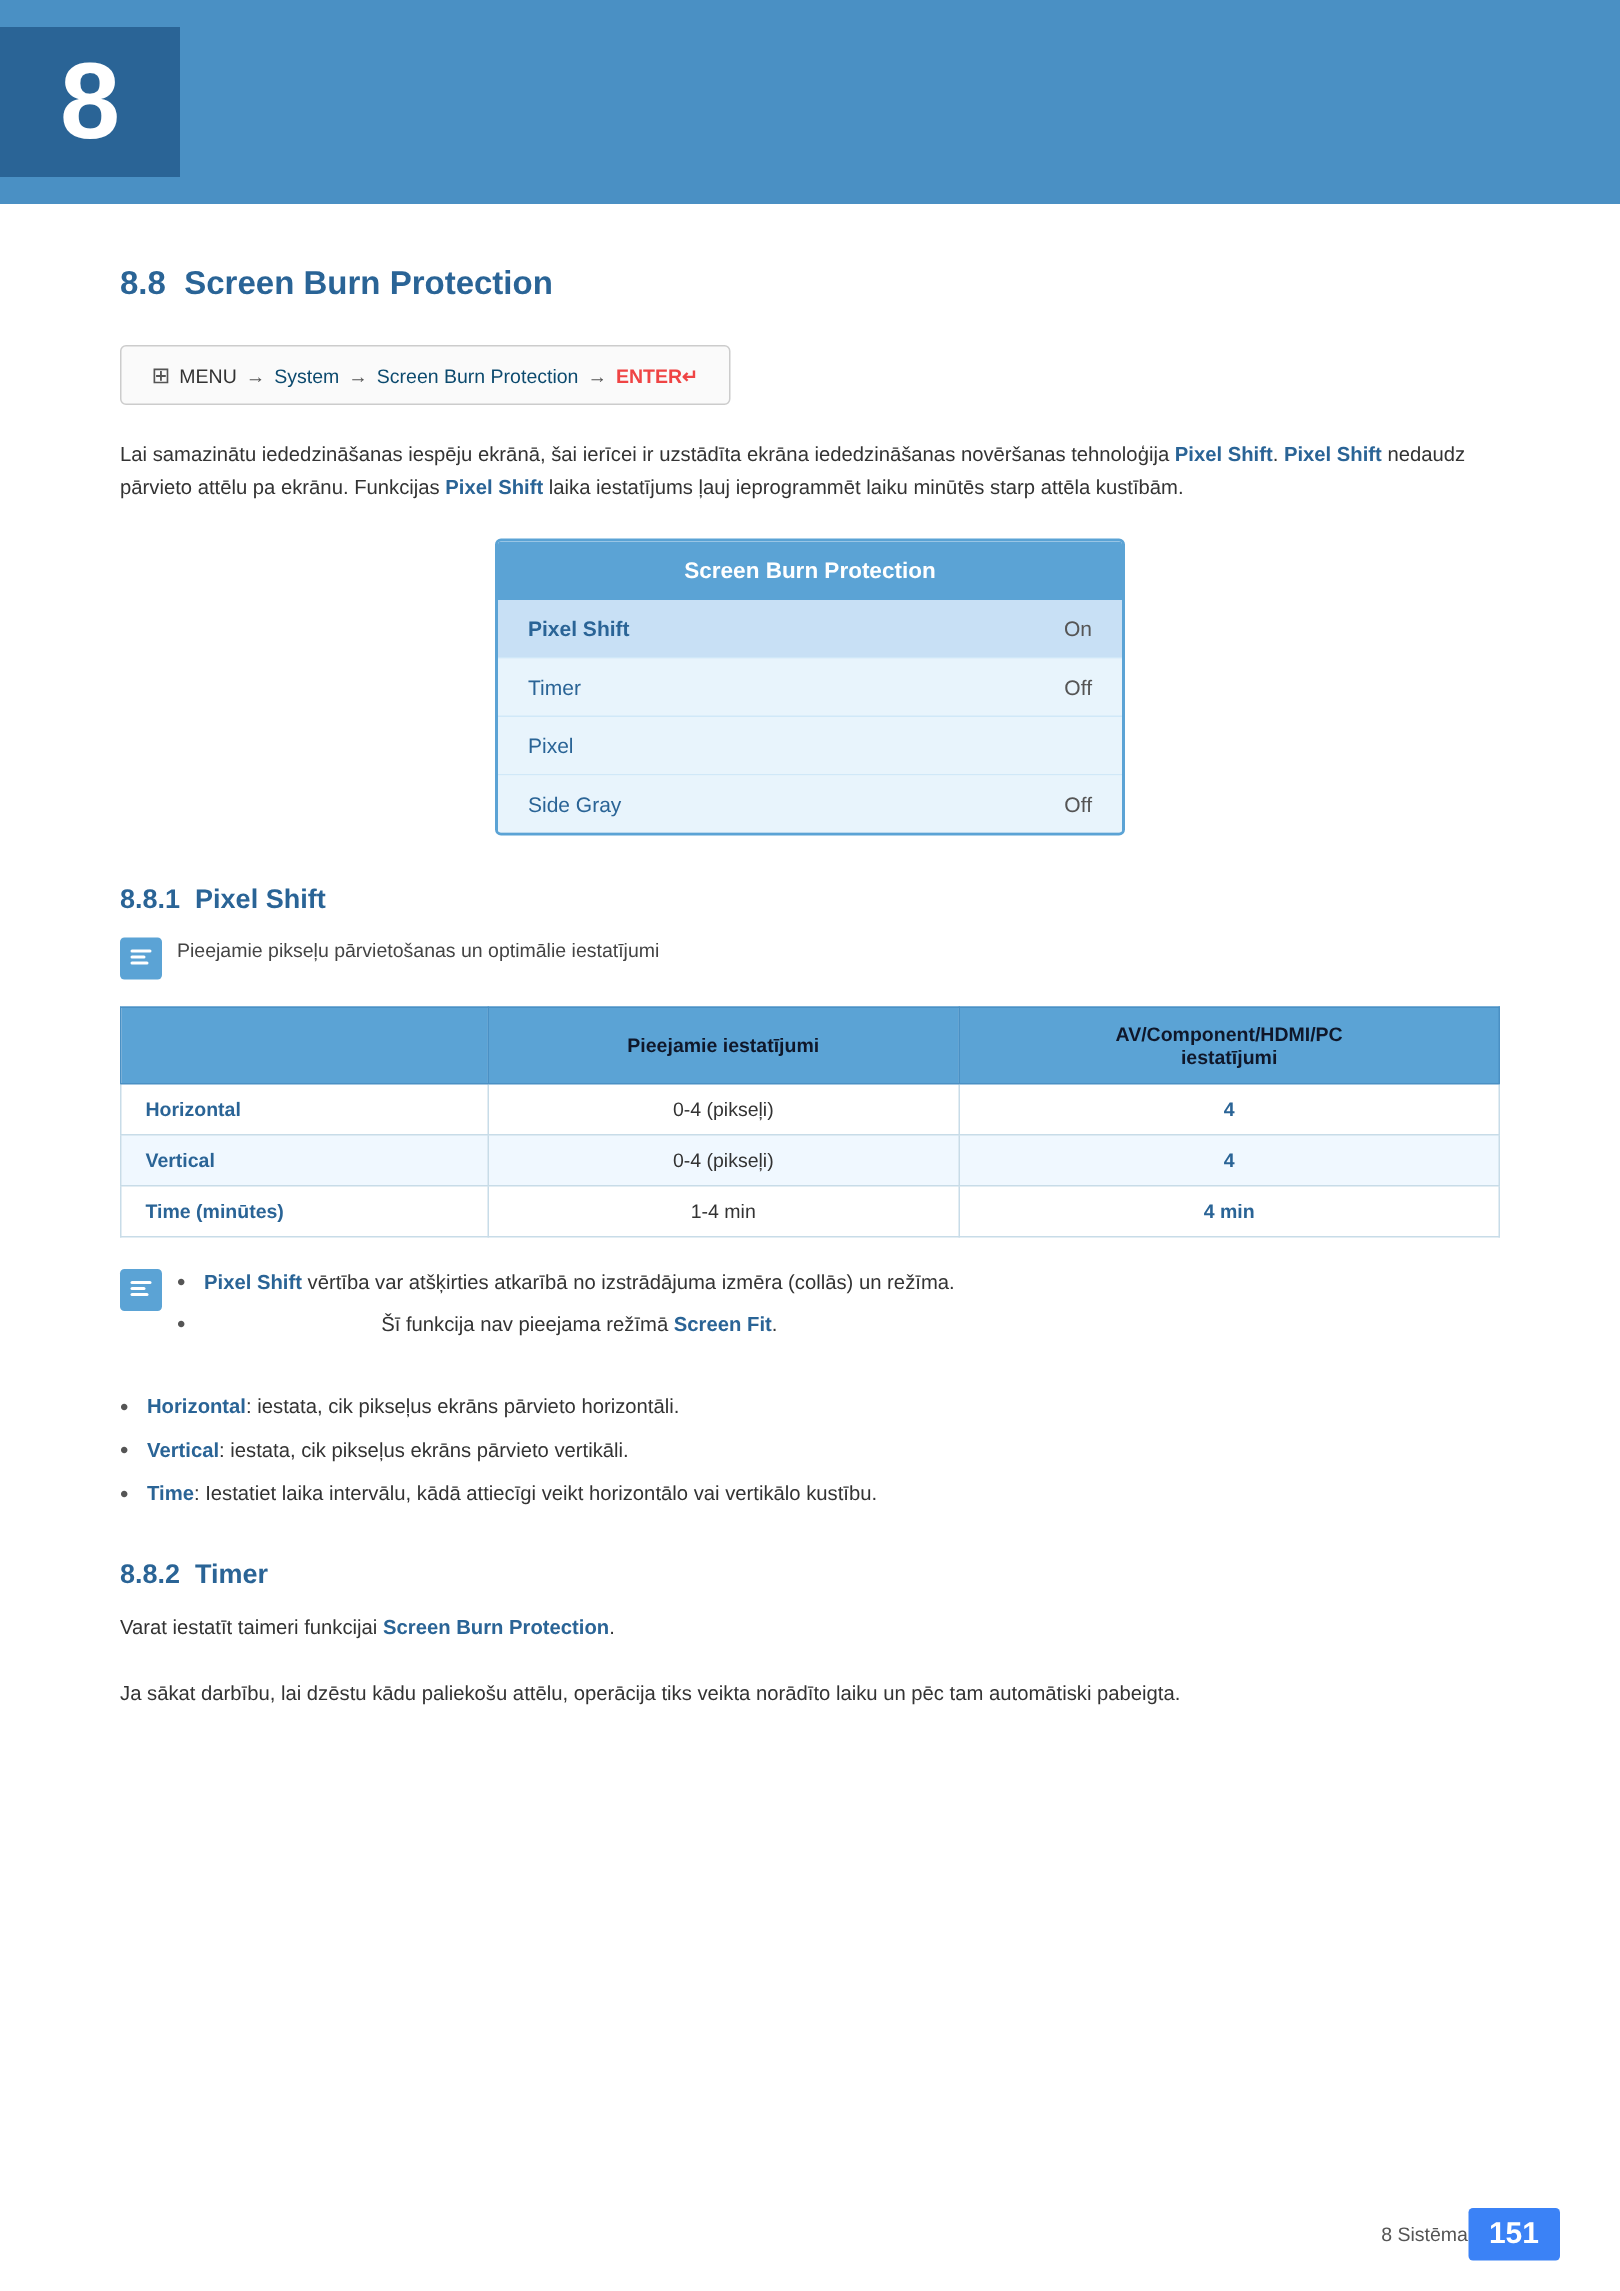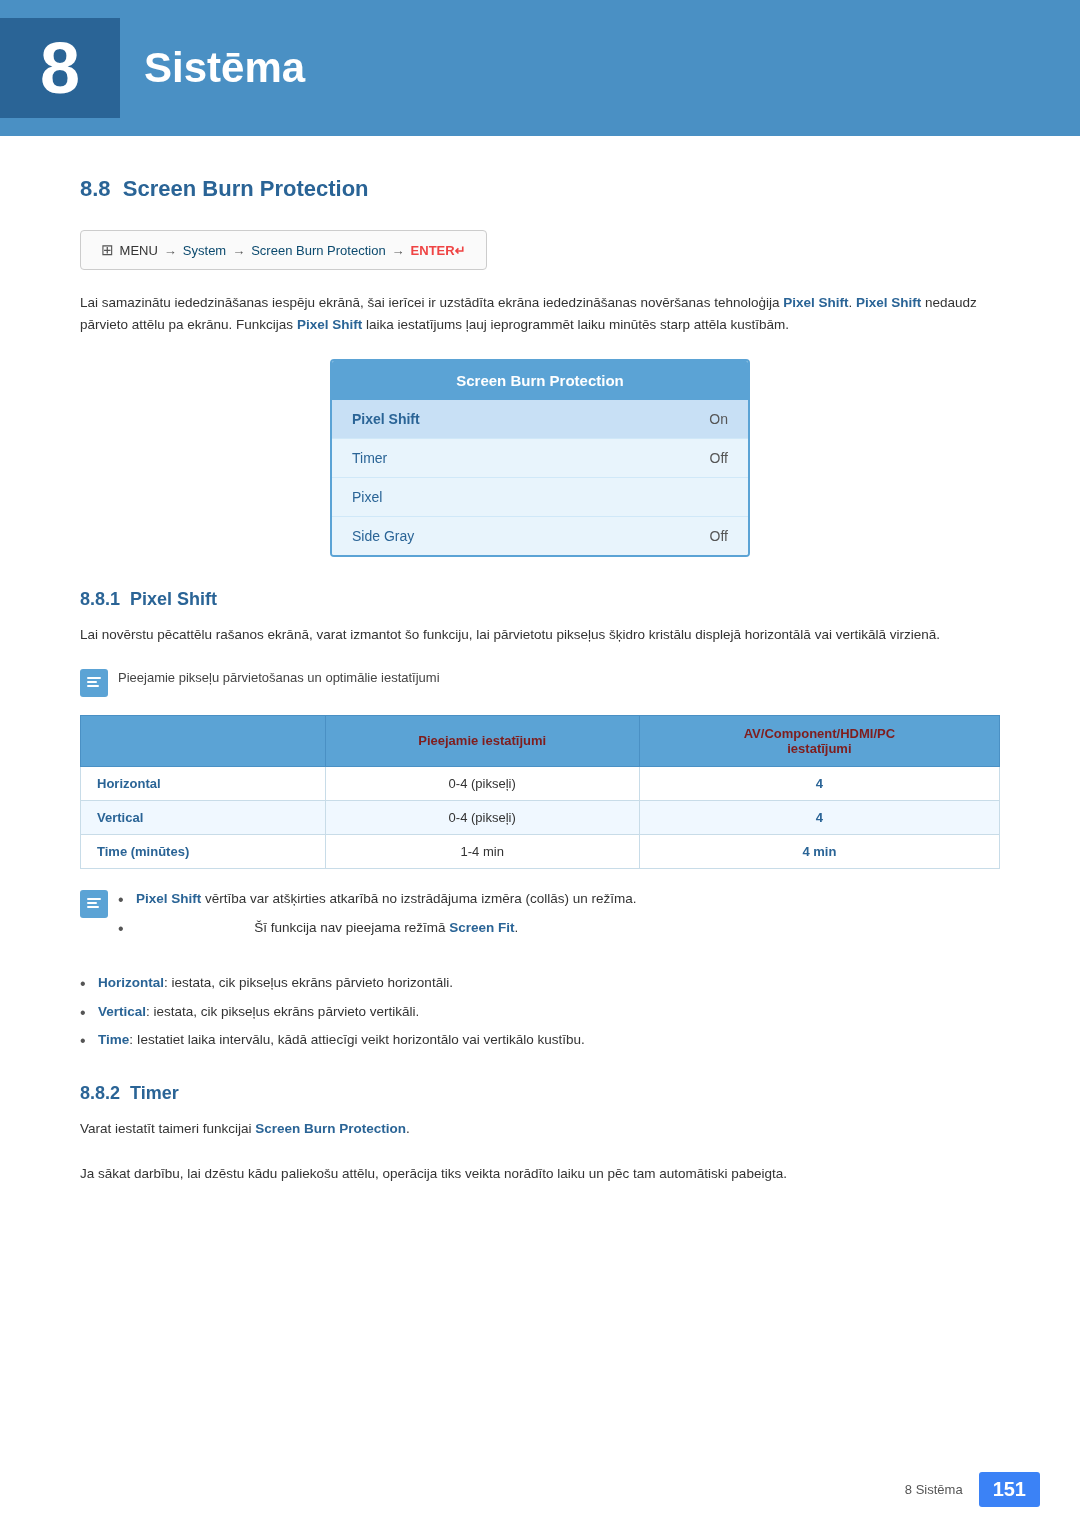--- a/index.html
+++ b/index.html
@@ -177,21 +177,21 @@
 
     
     .data-table {
       width: 100%;
       border-collapse: collapse;
       margin-bottom: 20px;
       font-size: 13px;
     }
     .data-table th {
       background: #5ba3d5;
-      color: #7f1d1d;
+      color: #0f172a;
       padding: 10px 16px;
       text-align: center;
       font-weight: bold;
       border: 1px solid #4a90c4;
     }
     .data-table td {
       padding: 9px 16px;
       border: 1px solid #c8dce8;
       text-align: center;
     }
@@ -238,21 +238,21 @@
       font-weight: bold;
     }
 
     
     .page-footer {
       position: absolute;
       bottom: 20px;
       right: 40px;
       display: flex;
       align-items: center;
-      gap: 16px;
+      gap: 0;
     }
     .footer-text {
       color: #555;
       font-size: 13px;
     }
     .footer-page-num {
       background: #3b82f6;
       color: #fff;
       font-size: 20px;
       font-weight: bold;
@@ -260,21 +260,20 @@
       border-radius: 3px;
     }
   </style>
 </head>
 <body>
 
 <div class="page-header">
   <div class="chapter-number-box">
     <span>8</span>
   </div>
-  <span class="chapter-title">Sistēma</span>
 </div>
 
 <div class="content">
 
   
   <h2 class="section-heading">
     <span>8.8</span>&nbsp;&nbsp;<span>Screen Burn Protection</span>
   </h2>
 
   
@@ -313,21 +312,20 @@
       <span class="row-label">Side Gray</span>
       <span class="row-value">Off</span>
     </div>
   </div>
 
   
   <h3 class="subsection-heading">
     <span>8.8.1</span>&nbsp;&nbsp;<span>Pixel Shift</span>
   </h3>
 
-  <p class="body-text">Lai novērstu pēcattēlu rašanos ekrānā, varat izmantot šo funkciju, lai pārvietotu pikseļus šķidro kristālu displejā horizontālā vai vertikālā virzienā.</p>
 
   
   <div class="note-box">
     <div class="note-icon">
       <svg viewBox="0 0 16 16" fill="white">
         <rect x="1" y="2" width="14" height="2" rx="1"></rect>
         <rect x="1" y="6" width="10" height="2" rx="1"></rect>
         <rect x="1" y="10" width="12" height="2" rx="1"></rect>
       </svg>
     </div>

